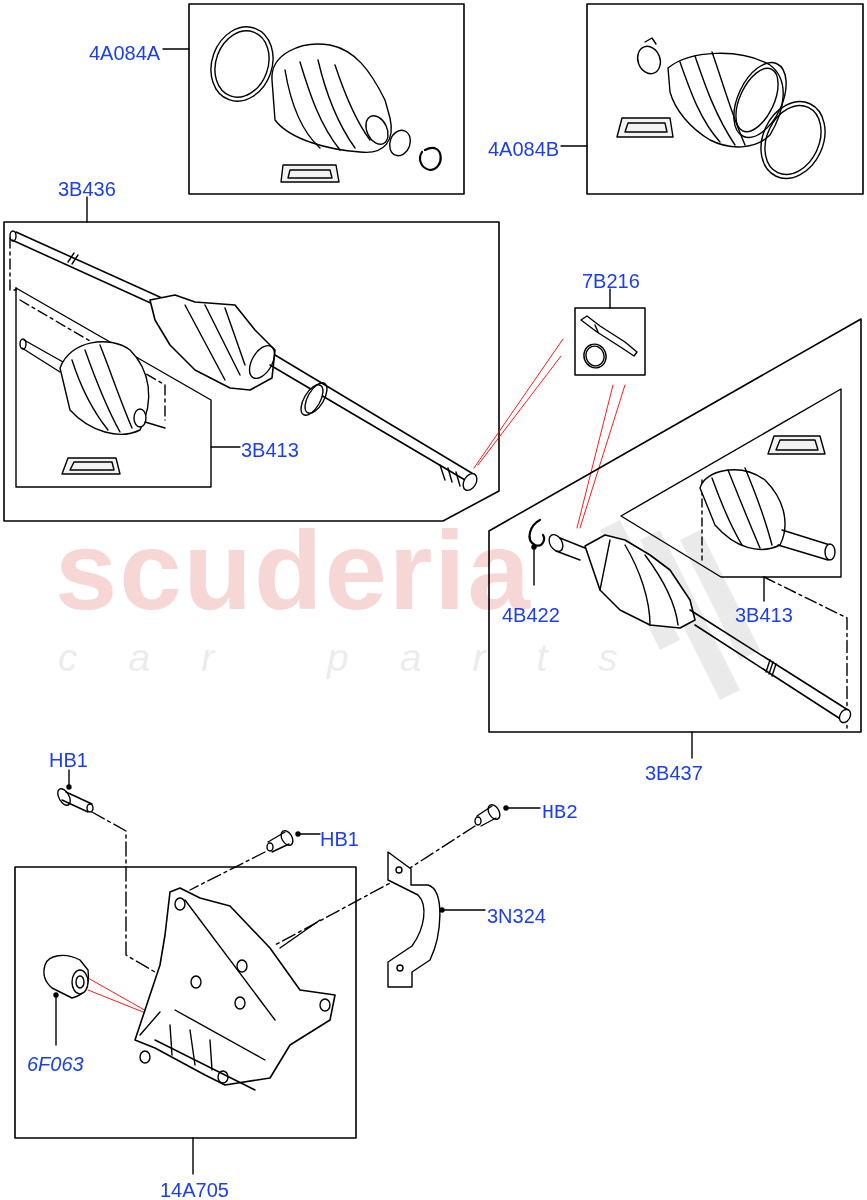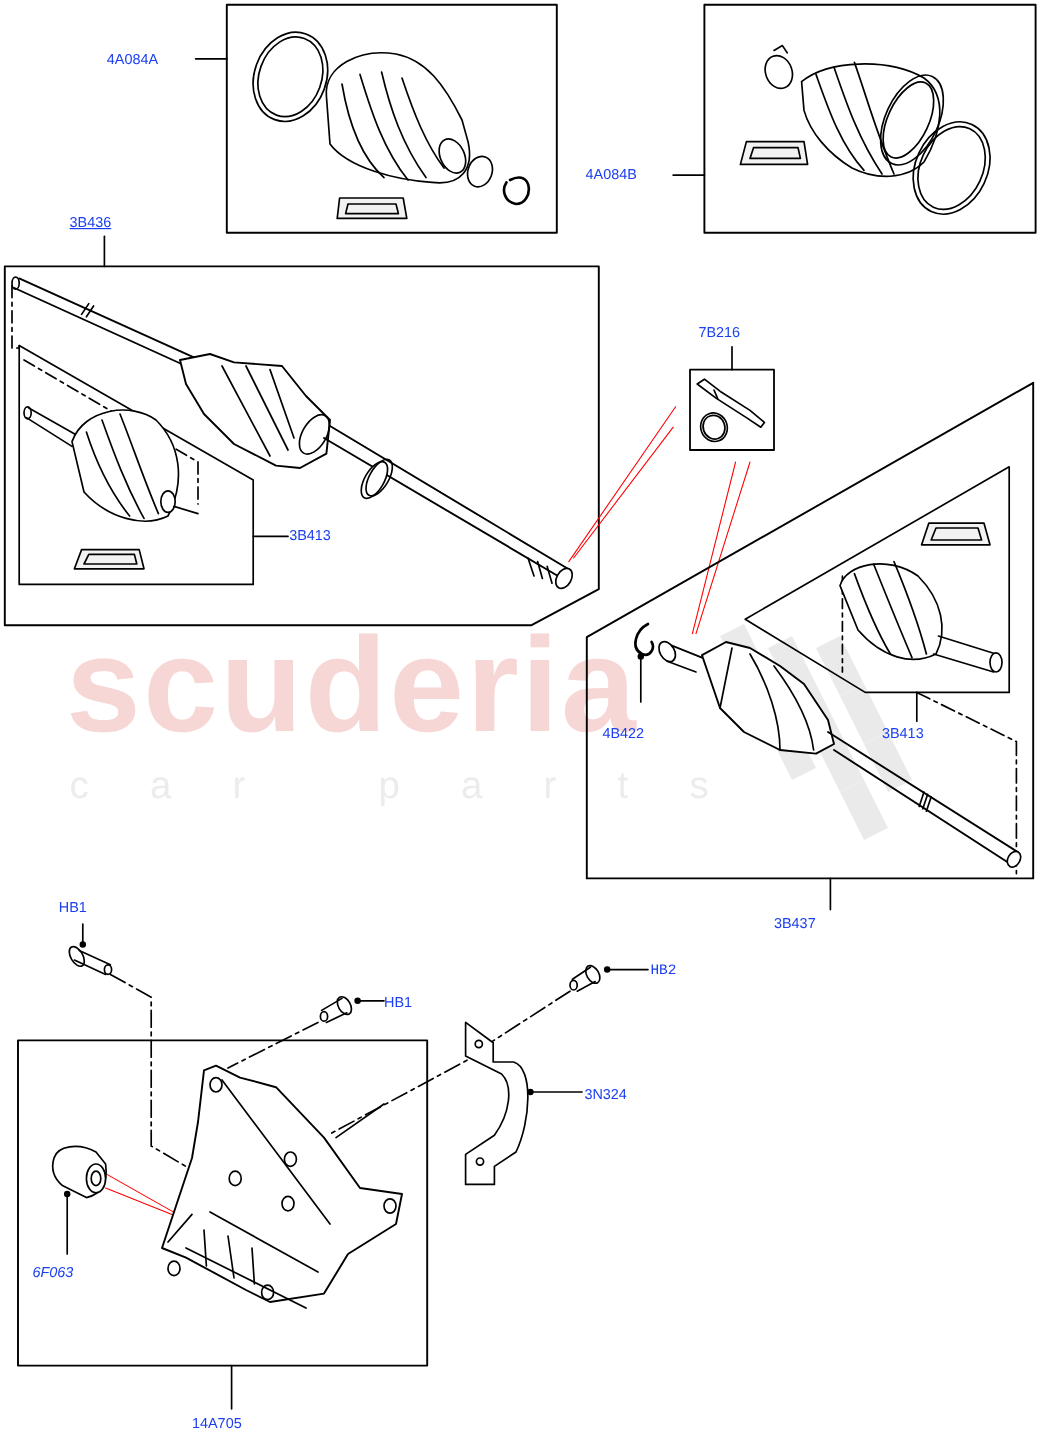--- a/index.html
+++ b/index.html
@@ -1,20 +1,20 @@
 <!DOCTYPE html>
 <html><head>
 <meta charset="utf-8">
 <style>
   html, body { margin: 0; padding: 0; background: #ffffff; }
   body { width: 867px; height: 1200px; position: relative; overflow: hidden; font-family: "Liberation Sans", sans-serif; }
   #diagram { position: absolute; left: 0; top: 0; width: 867px; height: 1200px; }
-  .callout { position: absolute; color: #1a3ef0; font-size: 12px; font-family: "Liberation Sans", sans-serif; line-height: 1; white-space: nowrap; cursor: pointer; }
+  .callout { position: absolute; color: #1a3ef0; font-size: 20px; font-family: "Liberation Sans", sans-serif; line-height: 1; white-space: nowrap; cursor: pointer; }
   .wm-big { position: absolute; left: 55px; top: 515px; font-family: "Liberation Sans", sans-serif; font-weight: bold; font-size: 112px; color: #f7d6d6; letter-spacing: 2px; line-height: 1; }
-  .wm-small { position: absolute; left: 58px; top: 638px; font-family: "Liberation Sans", sans-serif; font-size: 32px; color: #ececec; letter-spacing: 51px; line-height: 1; }
+  .wm-small { position: absolute; left: 58px; top: 638px; font-family: "Liberation Sans", sans-serif; font-size: 39px; color: #ececec; letter-spacing: 51px; line-height: 1; font-style: italic; }
 </style>
 </head>
 <body>
 
 <div class="wm-big">scuderia</div>
 <div class="wm-small">car parts</div>
 
 <svg id="diagram" viewBox="0 0 867 1200" xmlns="http://www.w3.org/2000/svg" fill="none" stroke="#000" stroke-width="1.4" stroke-linejoin="round" stroke-linecap="round">
 
   <g fill="#e6e6e6" stroke="none" opacity="0.8">
@@ -230,21 +230,21 @@
     <path d="M155,1040 L255,1090"></path>
     <path d="M140,1035 L160,1012"></path>
     <path d="M170,1025 L172,1055 M190,1030 L195,1065 M210,1040 L212,1070"></path>
     <path d="M280,948 L320,920"></path>
   </g>
 
 </svg>
 
 <div class="callout" style="left:89px;top:43px;">4A084A</div>
 <div class="callout" style="left:488px;top:139px;text-align:center;">4A084B</div>
-<div class="callout" style="left:58px;top:179px;text-decoration:underline;">3B436</div>
+<div class="callout" style="left:58px;top:179px;">3B436</div>
 <div class="callout" style="left:241px;top:440px;">3B413</div>
 <div class="callout" style="left:582px;top:271px;">7B216</div>
 <div class="callout" style="left:502px;top:605px;">4B422</div>
 <div class="callout" style="left:735px;top:605px;">3B413</div>
 <div class="callout" style="left:645px;top:763px;">3B437</div>
 <div class="callout" style="left:49px;top:750px;">HB1</div>
 <div class="callout" style="left:320px;top:829px;">HB1</div>
 <div class="callout" style="left:542px;top:803px;font-family:Liberation Mono, monospace;">HB2</div>
 <div class="callout" style="left:487px;top:906px;">3N324</div>
 <div class="callout" style="left:27px;top:1054px;font-style:italic;">6F063</div>

